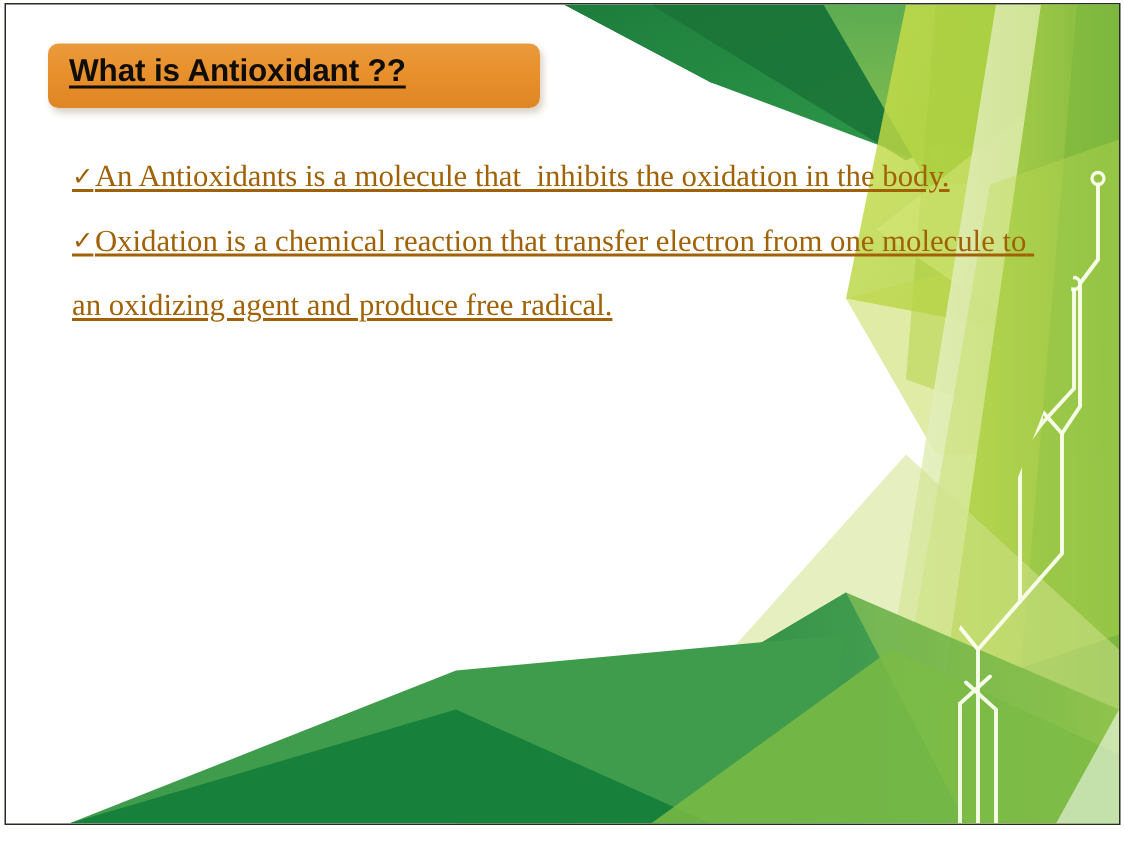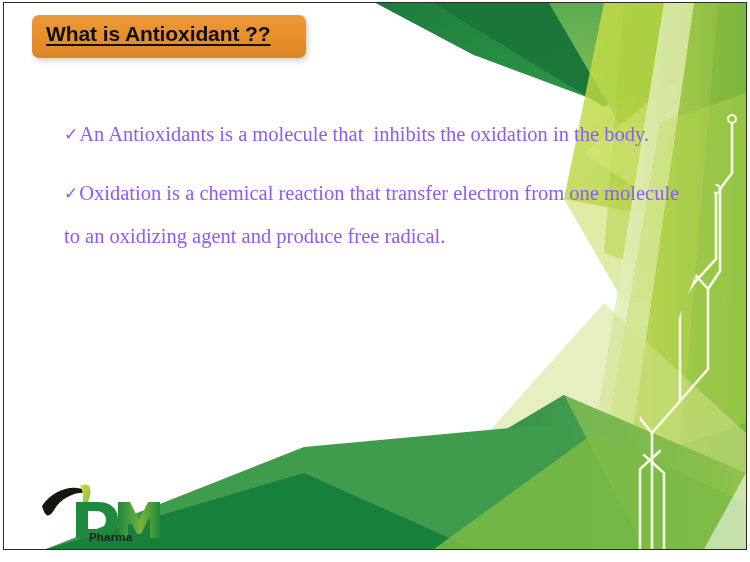--- a/index.html
+++ b/index.html
@@ -51,22 +51,22 @@
     top: 0;
     width: 742px;
     height: 546px;
     pointer-events: none;
   }
 
   
   #title-banner {
     position: absolute;
     left: 28px;
-    top: 12px;
-    width: 274px;
+    top: 26px;
+    width: 328px;
     height: 43px;
     border-radius: 7px;
     background: linear-gradient(180deg,#ea9a3c 0%, #e8902c 45%, #dd8624 100%);
     box-shadow: 2px 3px 5px rgba(120,90,40,.28);
     box-sizing: border-box;
   }
   #title-text {
     position: absolute;
     left: 14px;
     top: 7px;
@@ -84,25 +84,26 @@
   
   #body-block {
     position: absolute;
     left: 44px;
     top: 94px;
     width: 660px;
   }
   .bullet-para {
     font-family: "Liberation Serif", serif;
     font-size: 20.5px;
-    color: #8b5cf6;
+    color: #a16207;
     line-height: 43px;
-    margin: 16px;
+    margin: 0;
     white-space: pre-wrap;
     text-indent: 0;
+    text-decoration: underline;
   }
   .check {
     font-family: "DejaVu Sans", sans-serif;
     font-size: 17px;
     vertical-align: 1px;
     padding-right: 1px;
   }
 
   
   #logo {
@@ -235,41 +236,17 @@
 
     <div id="title-banner">
       <div id="title-text">What is Antioxidant ??</div>
     </div>
 
     <div id="body-block">
       <p class="bullet-para"><span class="check">✓</span><span>An Antioxidants is a molecule that  inhibits the oxidation in the body.</span></p>
       <p class="bullet-para"><span class="check">✓</span><span>Oxidation is a chemical reaction that transfer electron from one molecule to an oxidizing agent and produce free radical.</span></p>
     </div>
 
-    <div id="logo">
-      <svg width="122" height="70" viewBox="0 0 122 70">
-        <defs>
-          <linearGradient id="mGrad" x1="0" y1="0" x2="1" y2="0">
-            <stop offset="0" stop-color="#1f8a3b"></stop>
-            <stop offset="55%" stop-color="#7ab23b"></stop>
-            <stop offset="100%" stop-color="#1f8a3b"></stop>
-          </linearGradient>
-          <linearGradient id="leafGrad" x1="0" y1="0" x2="1" y2="1">
-            <stop offset="0" stop-color="#d8e23a"></stop>
-            <stop offset="100%" stop-color="#7ab23b"></stop>
-          </linearGradient>
-        </defs>
-
-        <path d="M2,26 C14,8 38,2 50,14 C40,10 22,16 14,30 C10,36 6,40 2,26 Z" fill="#15150f"></path>
-        <path d="M40,6 C48,2 52,6 50,16 C48,24 44,28 40,30 C44,20 44,12 40,6 Z" fill="url(#leafGrad)"></path>
-
-        <path d="M36,22 L58,22 C72,22 78,30 78,40 C78,50 72,58 58,58 L36,58 Z
-                 M48,31 L48,49 L56,49 C63,49 66,45 66,40 C66,35 63,31 56,31 Z" fill="#1f8a3b" fill-rule="evenodd"></path>
-
-        <path d="M78,58 L78,22 L90,22 L99,40 L108,22 L120,22 L120,58 L110,58 L110,36 L101,54 L97,54 L88,36 L88,58 Z" fill="url(#mGrad)"></path>
-      </svg>
-      <div id="logo-wordmark">Pharma</div>
-    </div>
 
   </div>
 
   <div id="bottom-strip"></div>
 </div>
 
 </body></html>

